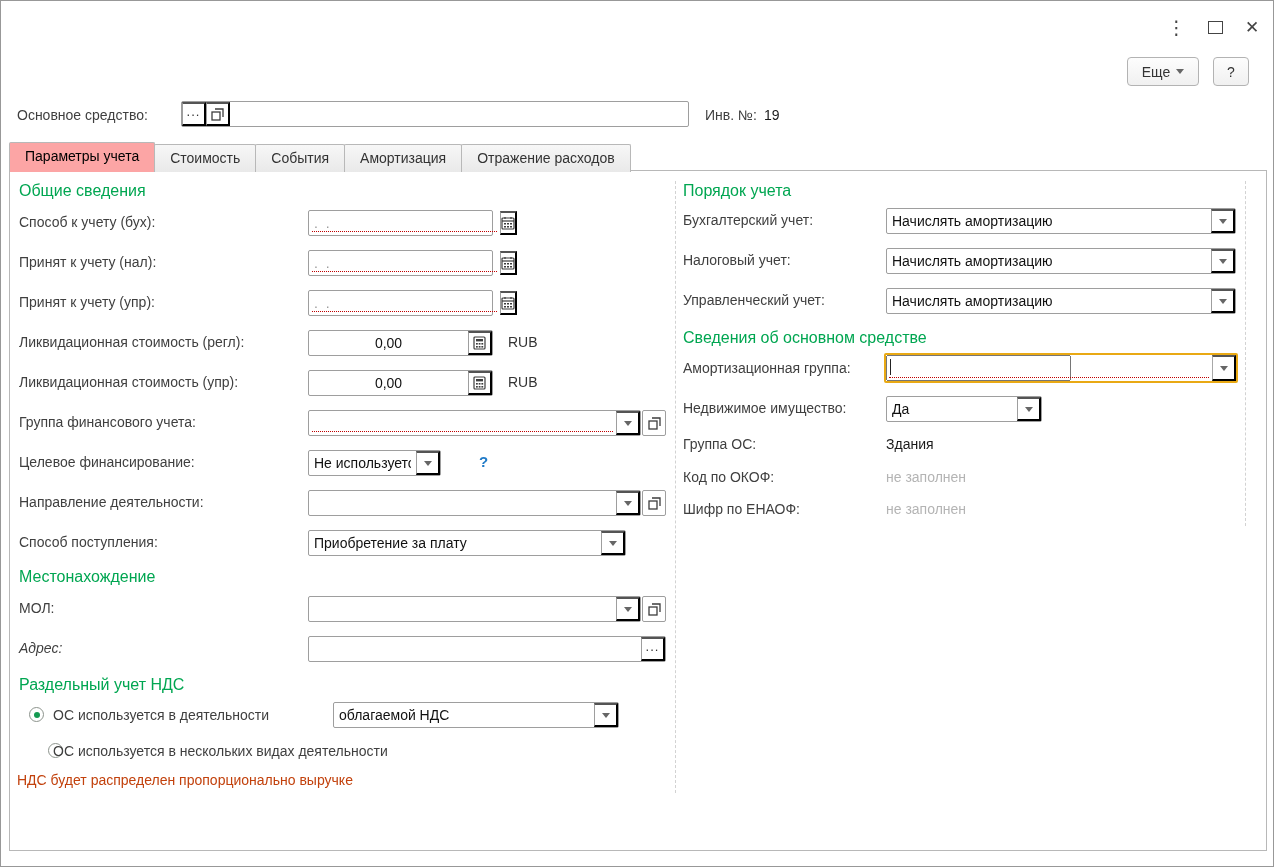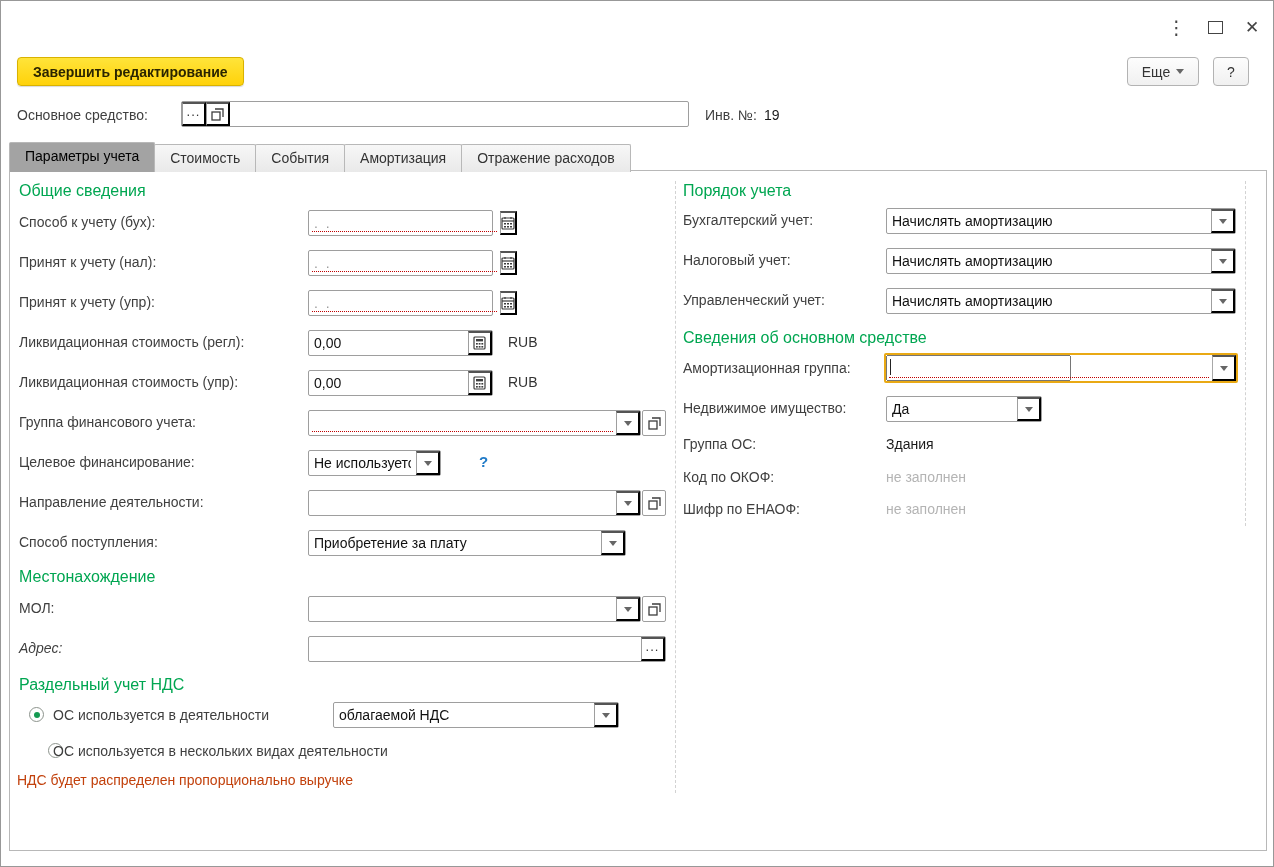--- a/index.html
+++ b/index.html
@@ -35,37 +35,37 @@
   .igroup input{
     border:none;outline:none;flex:1;min-width:0;padding:0 5px;font:inherit;color:#111;background:transparent;
   }
   .igroup input::placeholder{color:#9a9a9a;}
   .seg{border-left:1px solid #9e9e9e;background:#fff;display:flex;align-items:center;justify-content:center;padding:0;cursor:pointer;}
   .seg.arrow{width:24px;}
   .seg.icon{width:24px;color:#3d3d3d;}
   .seg.dots{width:24px;font-size:13px;letter-spacing:1px;color:#333;padding-bottom:6px;box-sizing:border-box;}
   .req{position:absolute;left:3px;right:3px;bottom:3px;border-bottom:1px dotted #c00000;pointer-events:none;}
   .relwrap{position:relative;flex:1;display:flex;}
-  .money input{text-align:left;}
+  .money input{text-align:center;}
   .cur{color:#333;}
   .readonly-val{color:#1a1a1a;}
   .empty-val{color:#b4b4b4;}
   .focusgrp{border:2px solid #e9a914;border-radius:2px;display:flex;background:#fff;box-sizing:border-box;height:30px;}
   .focusgrp .seg{border-left:1px solid #a8a8a8;}
   .caret{position:absolute;left:4px;top:4px;bottom:6px;width:1px;background:#222;}
   .help{color:#1f7ac7;font-weight:bold;font-size:15px;cursor:pointer;}
   
   .tabbar{left:8px;top:141px;display:flex;align-items:flex-end;z-index:3;}
   .tab{
     padding:5px 15px 6px 15px;border:1px solid #b8b8b8;border-bottom:none;
     background:linear-gradient(#f7f7f7,#e9e9e9);margin-right:0;cursor:pointer;
     border-radius:2px 2px 0 0;margin-left:-1px;color:#333;white-space:nowrap;
   }
   .tab:first-child{margin-left:0;}
-  .tab.active{background:#a3a3a3;padding-bottom:8px;position:relative;z-index:4;color:#000;}
+  .tab.active{background:#fca5a5;padding-bottom:8px;position:relative;z-index:4;color:#000;}
   .panel{left:8px;top:169px;width:1258px;height:681px;border:1px solid #b8b8b8;box-sizing:border-box;background:#fff;}
   .vdash{border-left:1px dashed #d2d2d2;width:0;}
   
   .radio{width:15px;height:15px;border:1px solid #8d948d;border-radius:50%;box-sizing:border-box;background:#fff;display:inline-block;position:relative;cursor:pointer;}
   .radio.sel::after{content:"";position:absolute;left:3.5px;top:3.5px;width:6px;height:6px;border-radius:50%;background:#159a52;}
   .note{color:#c2410c;}
   svg{display:block;}
 </style>
 </head>
 <body>
@@ -73,21 +73,20 @@
 <div class="window">
 
   
   <div class="abs winctl" style="left:1166px;">
     <span class="kebab">⋮</span>
     <span class="maxbox"></span>
     <span class="closex">✕</span>
   </div>
 
   
-  <button class="abs btn-yellow">Завершить редактирование</button>
   <button class="abs btn-plain" style="left:1126px;top:56px;width:72px;">
     <span>Еще</span>
     <span class="tri-dn"></span>
   </button>
   <button class="abs btn-plain" style="left:1212px;top:56px;width:36px;">?</button>
 
   
   <span class="abs flabel" style="left:16px;top:106px;">Основное средство:</span>
   <div class="abs igroup" style="left:180px;top:100px;width:508px;">
     <button class="seg dots">...</button>

